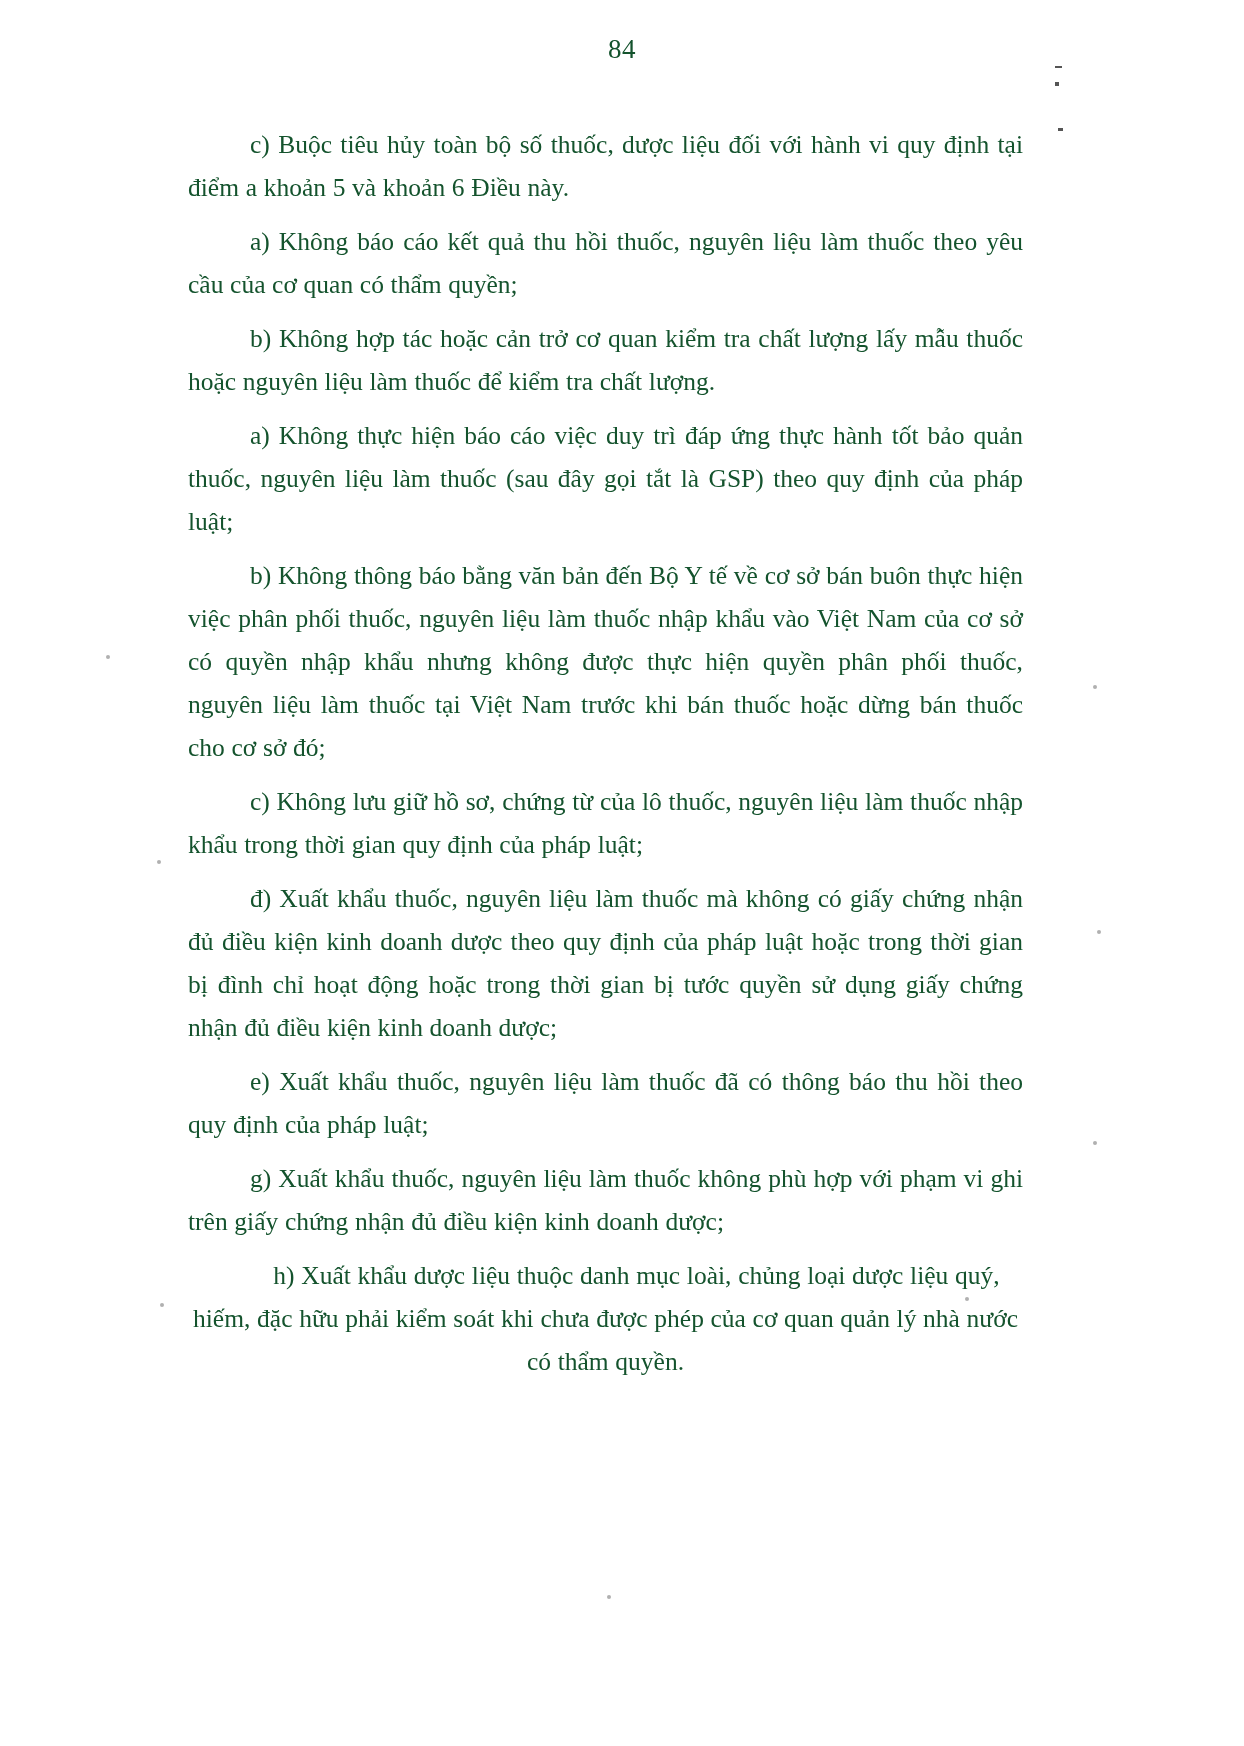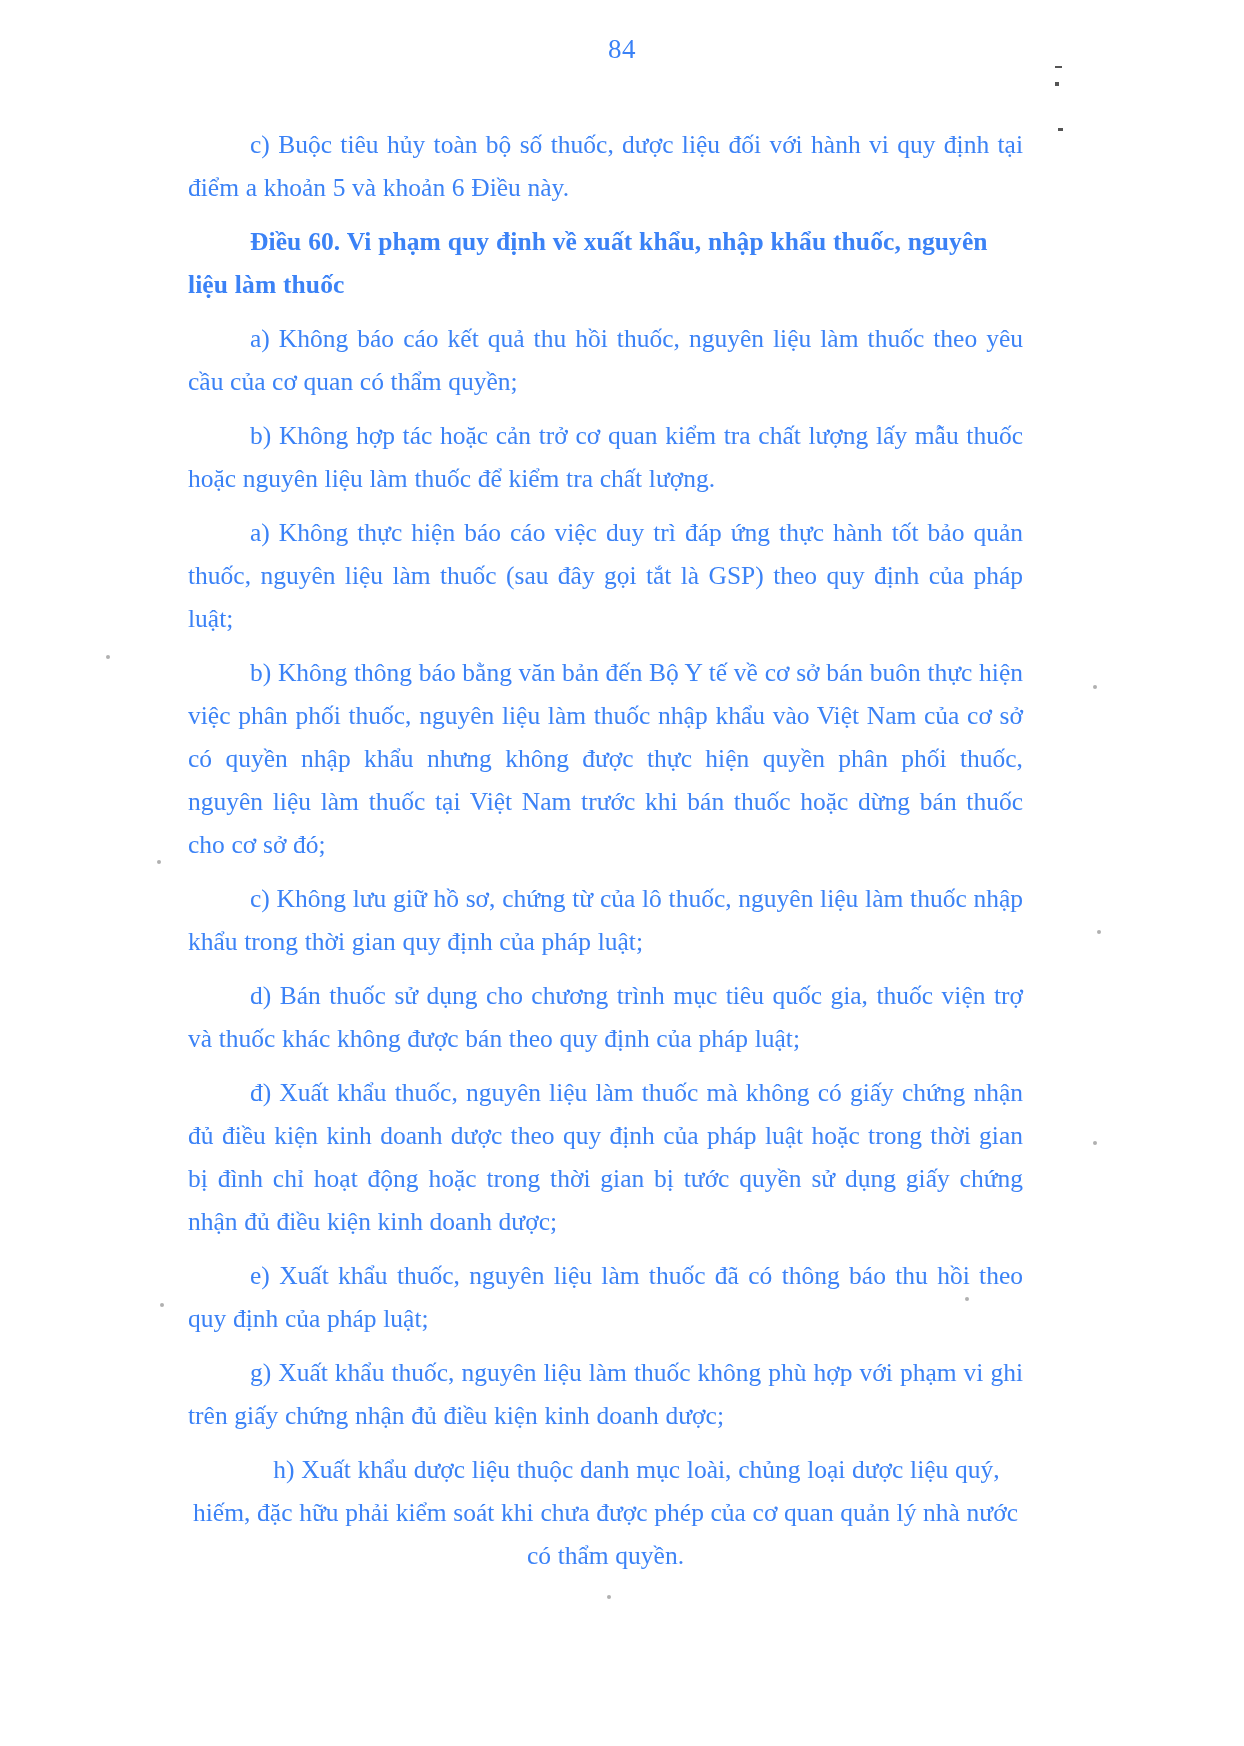--- a/index.html
+++ b/index.html
@@ -8,21 +8,21 @@
     background: #ffffff;
   }
   .page {
     position: relative;
     width: 1244px;
     height: 1746px;
     background: #ffffff;
     margin: 0 auto;
     overflow: hidden;
     font-family: "Liberation Serif", "DejaVu Serif", serif;
-    color: #3b82f6;
+    color: #14532d;
     text-decoration: underline;
   }
   .page-number {
     position: absolute;
     top: 34px;
     left: 0;
     width: 100%;
     text-align: center;
     font-size: 27px;
     font-family: "Liberation Serif", "DejaVu Serif", serif;
@@ -81,35 +81,33 @@
   <div class="speck" style="left:157px; top:860px; width:4px; height:4px;"></div>
   <div class="speck" style="left:965px; top:1297px; width:4px; height:4px;"></div>
   <div class="speck" style="left:1093px; top:1141px; width:4px; height:4px;"></div>
   <div class="speck" style="left:160px; top:1303px; width:4px; height:4px;"></div>
   <div class="speck" style="left:607px; top:1595px; width:4px; height:4px;"></div>
 
   <div class="content">
 
     <p class="para">c) Buộc tiêu hủy toàn bộ số thuốc, dược liệu đối với hành vi quy định tại điểm a khoản 5 và khoản 6 Điều này.</p>
 
-    <p class="para heading">Điều 60. Vi phạm quy định về xuất khẩu, nhập khẩu thuốc, nguyên liệu làm thuốc</p>
 
 
     <p class="para">a) Không báo cáo kết quả thu hồi thuốc, nguyên liệu làm thuốc theo yêu cầu của cơ quan có thẩm quyền;</p>
 
     <p class="para">b) Không hợp tác hoặc cản trở cơ quan kiểm tra chất lượng lấy mẫu thuốc hoặc nguyên liệu làm thuốc để kiểm tra chất lượng.</p>
 
 
     <p class="para">a) Không thực hiện báo cáo việc duy trì đáp ứng thực hành tốt bảo quản thuốc, nguyên liệu làm thuốc (sau đây gọi tắt là GSP) theo quy định của pháp luật;</p>
 
     <p class="para">b) Không thông báo bằng văn bản đến Bộ Y tế về cơ sở bán buôn thực hiện việc phân phối thuốc, nguyên liệu làm thuốc nhập khẩu vào Việt Nam của cơ sở có quyền nhập khẩu nhưng không được thực hiện quyền phân phối thuốc, nguyên liệu làm thuốc tại Việt Nam trước khi bán thuốc hoặc dừng bán thuốc cho cơ sở đó;</p>
 
     <p class="para">c) Không lưu giữ hồ sơ, chứng từ của lô thuốc, nguyên liệu làm thuốc nhập khẩu trong thời gian quy định của pháp luật;</p>
 
-    <p class="para">d) Bán thuốc sử dụng cho chương trình mục tiêu quốc gia, thuốc viện trợ và thuốc khác không được bán theo quy định của pháp luật;</p>
 
     <p class="para">đ) Xuất khẩu thuốc, nguyên liệu làm thuốc mà không có giấy chứng nhận đủ điều kiện kinh doanh dược theo quy định của pháp luật hoặc trong thời gian bị đình chỉ hoạt động hoặc trong thời gian bị tước quyền sử dụng giấy chứng nhận đủ điều kiện kinh doanh dược;</p>
 
     <p class="para">e) Xuất khẩu thuốc, nguyên liệu làm thuốc đã có thông báo thu hồi theo quy định của pháp luật;</p>
 
     <p class="para">g) Xuất khẩu thuốc, nguyên liệu làm thuốc không phù hợp với phạm vi ghi trên giấy chứng nhận đủ điều kiện kinh doanh dược;</p>
 
     <p class="para last">h) Xuất khẩu dược liệu thuộc danh mục loài, chủng loại dược liệu quý, hiếm, đặc hữu phải kiểm soát khi chưa được phép của cơ quan quản lý nhà nước có thẩm quyền.</p>
 
   </div>

